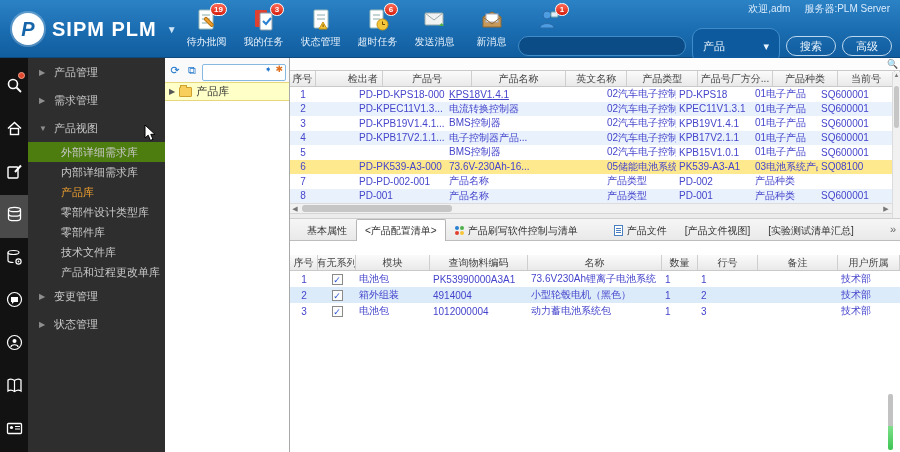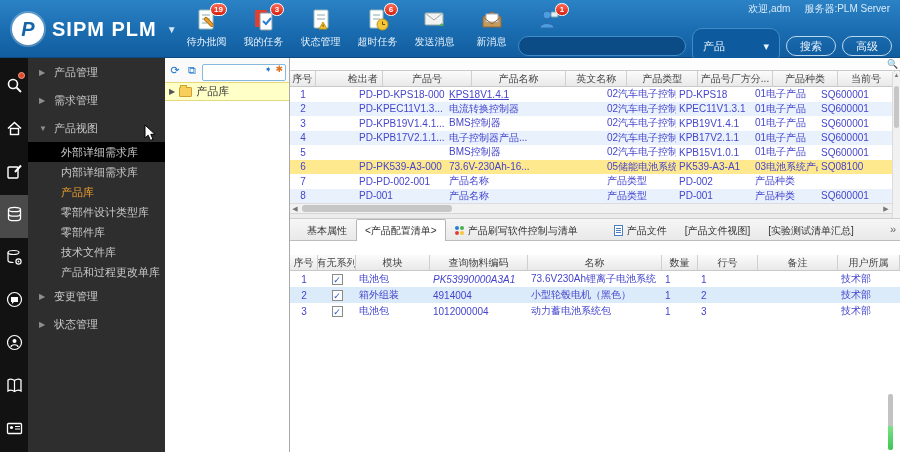--- a/index.html
+++ b/index.html
@@ -34,21 +34,21 @@
   .rail-item.active { background:#4a4a4a; }
   .rail-item svg { width:17px; height:17px; }
   .rail-dot { position:absolute; top:6px; right:3px; width:7px; height:7px; border-radius:50%; background:#e0482e; border:1px solid #f5a089; }
 
   
   .sidebar { position:relative; width:137px; background:#2e2e2e; overflow:hidden; }
   .side-item { display:flex; align-items:center; color:#c9c9c9; cursor:pointer; }
   .side-item.l0 { height:28px; padding-left:11px; font-size:11px; gap:7px; }
   .side-item.l1 { height:20px; padding-left:33px; font-size:11px; }
   .side-item .arr { font-size:8px; color:#8f8f8f; width:8px; }
-  .side-item.hovered { background:#000000; }
+  .side-item.hovered { background:#4d7c0f; }
   .side-item.selected { color:#f0a030; }
 
   
   .tree-panel { width:125px; background:#fff; border-right:1px solid #a9a9a9; }
   .tp-toolbar { height:24px; display:flex; align-items:center; gap:3px; padding:0 3px; background:#fafafa; }
   .tp-ico { width:14px; height:14px; font-size:11px; line-height:14px; text-align:center; color:#2277cc; cursor:pointer; }
   .tp-search { position:relative; flex:1; height:17px; }
   .tp-search input { width:100%; height:17px; border:1px solid #86b8e0; border-radius:2px; font-size:10px; padding:0 26px 0 4px; outline:none; }
   .tp-search .mini { position:absolute; top:2px; font-size:9px; cursor:pointer; }
   .tp-search .mini.blue { right:14px; color:#2277cc; }
@@ -501,21 +501,21 @@
             <div class="gh-cell" style="width: 80px;">备注</div>
             <div class="gh-cell" style="flex: 1 1 0%;">用户所属</div>
           </div>
         <div id="bom-body">
             <div class="trow">
               <div class="td c" style="width: 28px;">1</div>
               <div class="td c" style="width: 38px;">
                 <span class="chk">✓</span>
               </div>
               <div class="td" style="width: 74px;">电池包</div>
-              <div class="td" style="width: 98px; font-style: italic;">PK53990000A3A1</div>
+              <div class="td" style="width: 98px;">PK53990000A3A1</div>
               <div class="td" style="width: 134px;">73.6V230Ah锂离子电池系统</div>
               <div class="td" style="width: 36px;">1</div>
               <div class="td" style="width: 60px;">1</div>
               <div class="td" style="width: 80px;"></div>
               <div class="td" style="flex: 1 1 0%;">技术部</div>
             </div>
             <div class="trow alt">
               <div class="td c" style="width: 28px;">2</div>
               <div class="td c" style="width: 38px;">
                 <span class="chk">✓</span>

